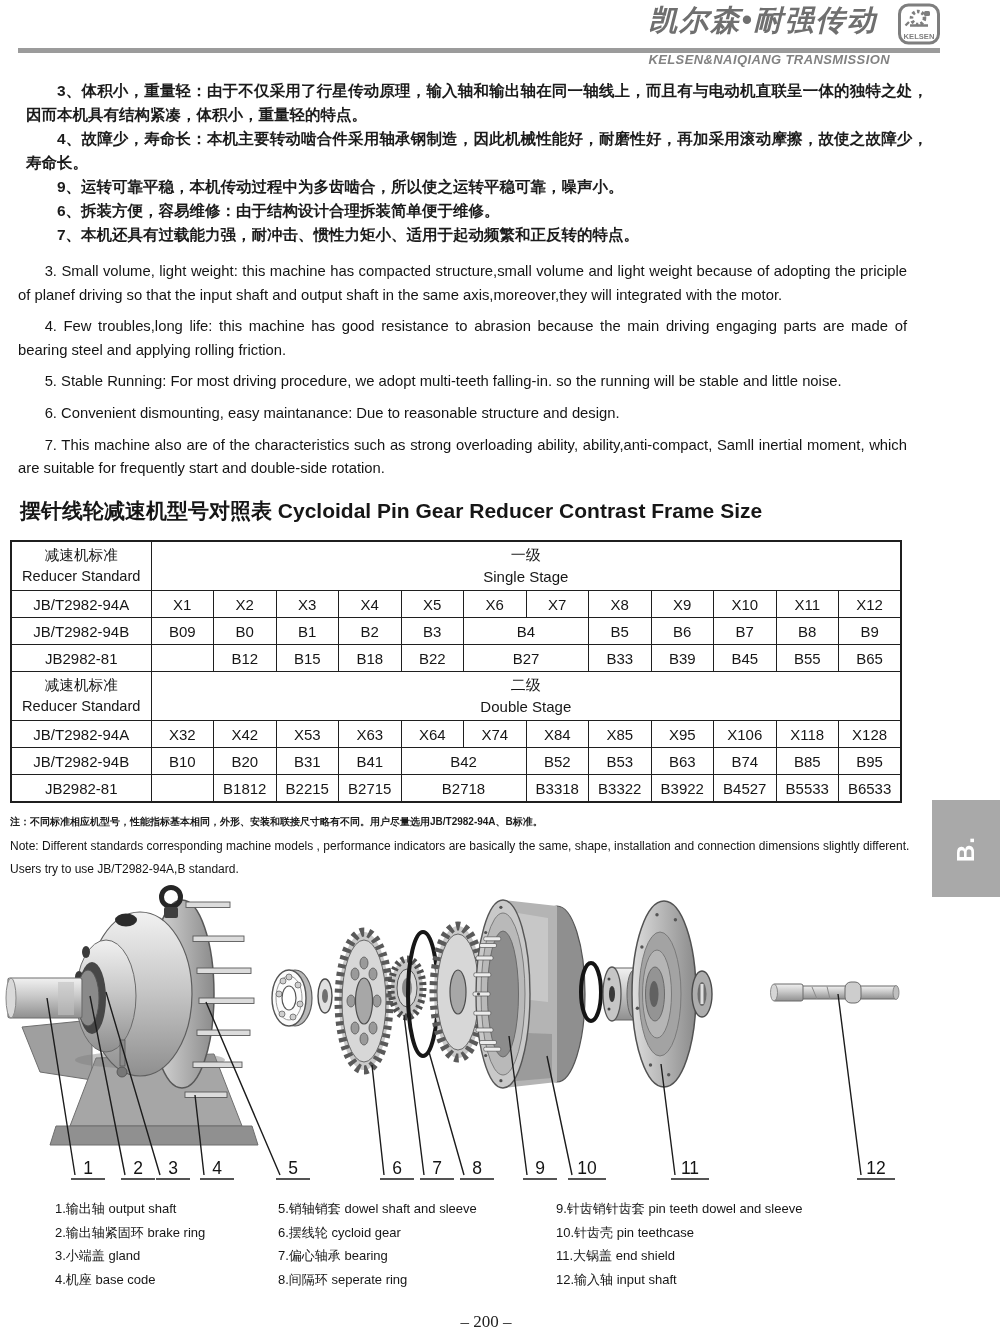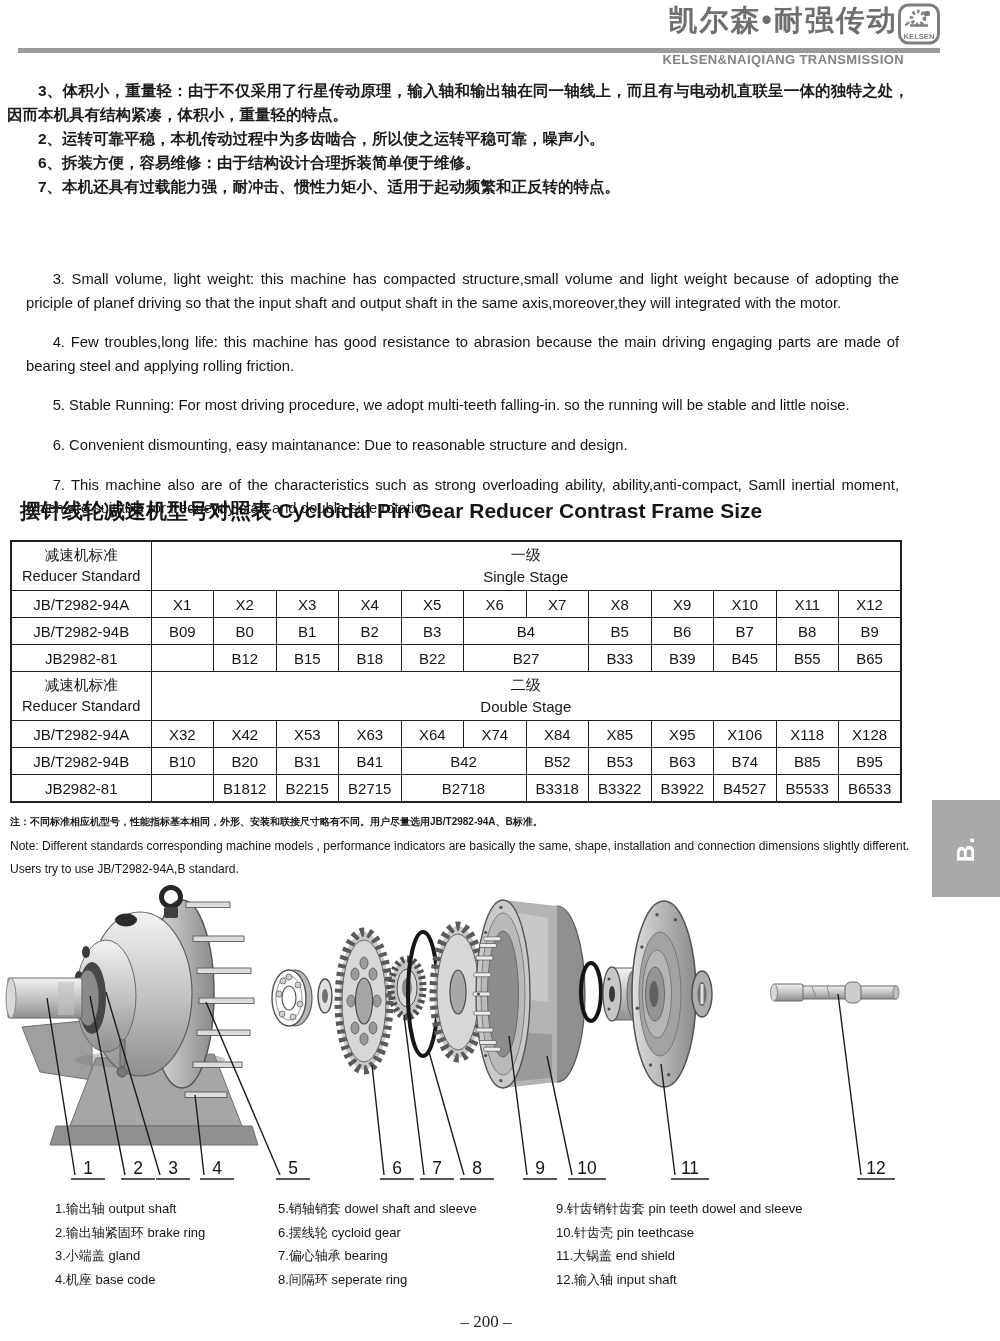--- a/index.html
+++ b/index.html
@@ -1,30 +1,30 @@
 <!DOCTYPE html>
 <html><head>
 <meta charset="utf-8">
 <style>
   html,body{margin:0;padding:0;background:#ffffff;}
   .page{position:relative;width:1000px;height:1341px;background:#ffffff;overflow:hidden;
         font-family:"Liberation Sans","DejaVu Sans",sans-serif;color:#1b1b1b;}
 
   
-  .brand{position:absolute;top:6px;right:96px;text-align:center;line-height:1;}
+  .brand{position:absolute;top:6px;right:110px;text-align:left;line-height:1;font-style:italic;}
   .brand-cn{font-size:29px;font-weight:bold;color:#6f6f6f;letter-spacing:2px;}
   .brand-en{font-size:13px;font-weight:bold;color:#828282;letter-spacing:.4px;margin-top:18px;}
   .logo{position:absolute;top:3px;right:59px;width:44px;height:42px;}
   .hrule{position:absolute;left:18px;top:48px;width:922px;height:5px;background:#9b9b9b;}
 
   
-  .cnblock{position:absolute;left:7px;top:79px;width:902px;}
+  .cnblock{position:absolute;left:26px;top:79px;width:902px;}
   .cnblock p{margin:0;font-size:15.5px;line-height:24px;font-weight:600;text-align:justify;text-indent:2em;}
   .enblock{position:absolute;left:10px;top:252px;width:905px;}
-  .enblock p{margin:16px;font-size:14.8px;line-height:23.6px;text-align:justify;text-indent:1.8em;color:#141414;}
+  .enblock p{margin:8px;font-size:14.8px;line-height:23.6px;text-align:justify;text-indent:1.8em;color:#141414;}
 
   .tbl-title{position:absolute;left:20px;top:497px;width:920px;font-size:21px;font-weight:bold;color:#161616;}
 
   
   table.spec{position:absolute;left:10px;top:540px;width:890px;border-collapse:collapse;table-layout:fixed;
              border:2px solid #1f1f1f;font-size:15px;color:#161616;}
   table.spec td{border:1px solid #1f1f1f;text-align:center;vertical-align:middle;padding:0;height:26px;overflow:hidden;}
   table.spec td.hdr{height:48px;}
   .stage div{line-height:22px;}
   .rowhdr div{line-height:21px;font-size:14.6px;}
@@ -65,21 +65,22 @@
       <circle cx="21" cy="15" r="6.5" fill="none" stroke="#7e7e7e" stroke-width="3.6" stroke-dasharray="2.6 2.2"></circle>
       <rect x="27" y="8" width="6" height="5" rx="1.5" fill="#7e7e7e"></rect>
       <path d="M12,19 L8.5,22.5 M13,22.5 L31,22.5" stroke="#7e7e7e" stroke-width="2.4" fill="none"></path>
     </g>
     <text x="22" y="35.5" font-size="7.6" font-weight="bold" text-anchor="middle" fill="#7e7e7e">KELSEN</text>
   </svg>
   <div class="hrule"></div>
 
   <div class="cnblock">
     <p>3、体积小，重量轻：由于不仅采用了行星传动原理，输入轴和输出轴在同一轴线上，而且有与电动机直联呈一体的独特之处，因而本机具有结构紧凑，体积小，重量轻的特点。</p>
-    <p>2、运转可靠平稳，本机传动过程中为多齿啮合，所以使之运转平稳可靠，噪声小。</p>
+    <p>4、故障少，寿命长：本机主要转动啮合件采用轴承钢制造，因此机械性能好，耐磨性好，再加采用滚动摩擦，故使之故障少，寿命长。</p>
+    <p>9、运转可靠平稳，本机传动过程中为多齿啮合，所以使之运转平稳可靠，噪声小。</p>
     <p>6、拆装方便，容易维修：由于结构设计合理拆装简单便于维修。</p>
     <p>7、本机还具有过载能力强，耐冲击、惯性力矩小、适用于起动频繁和正反转的特点。</p>
   </div>
 
   <div class="enblock">
     <p>3. Small volume, light weight: this machine has compacted structure,small volume and light weight because of adopting the priciple of planef driving so that the input shaft and output shaft in the same axis,moreover,they will integrated with the motor.</p>
     <p>4. Few troubles,long life: this machine has good  resistance to abrasion because the main driving engaging parts are made of bearing steel and applying rolling friction.</p>
     <p>5. Stable Running: For most driving procedure, we adopt multi-teeth falling-in. so the running will be stable and little noise.</p>
     <p>6. Convenient dismounting, easy maintanance: Due to reasonable structure and design.</p>
     <p>7. This machine also are of the characteristics such as strong overloading ability, ability,anti-compact, Samll inertial moment, which are suitable for frequently start and double-side rotation.</p>

